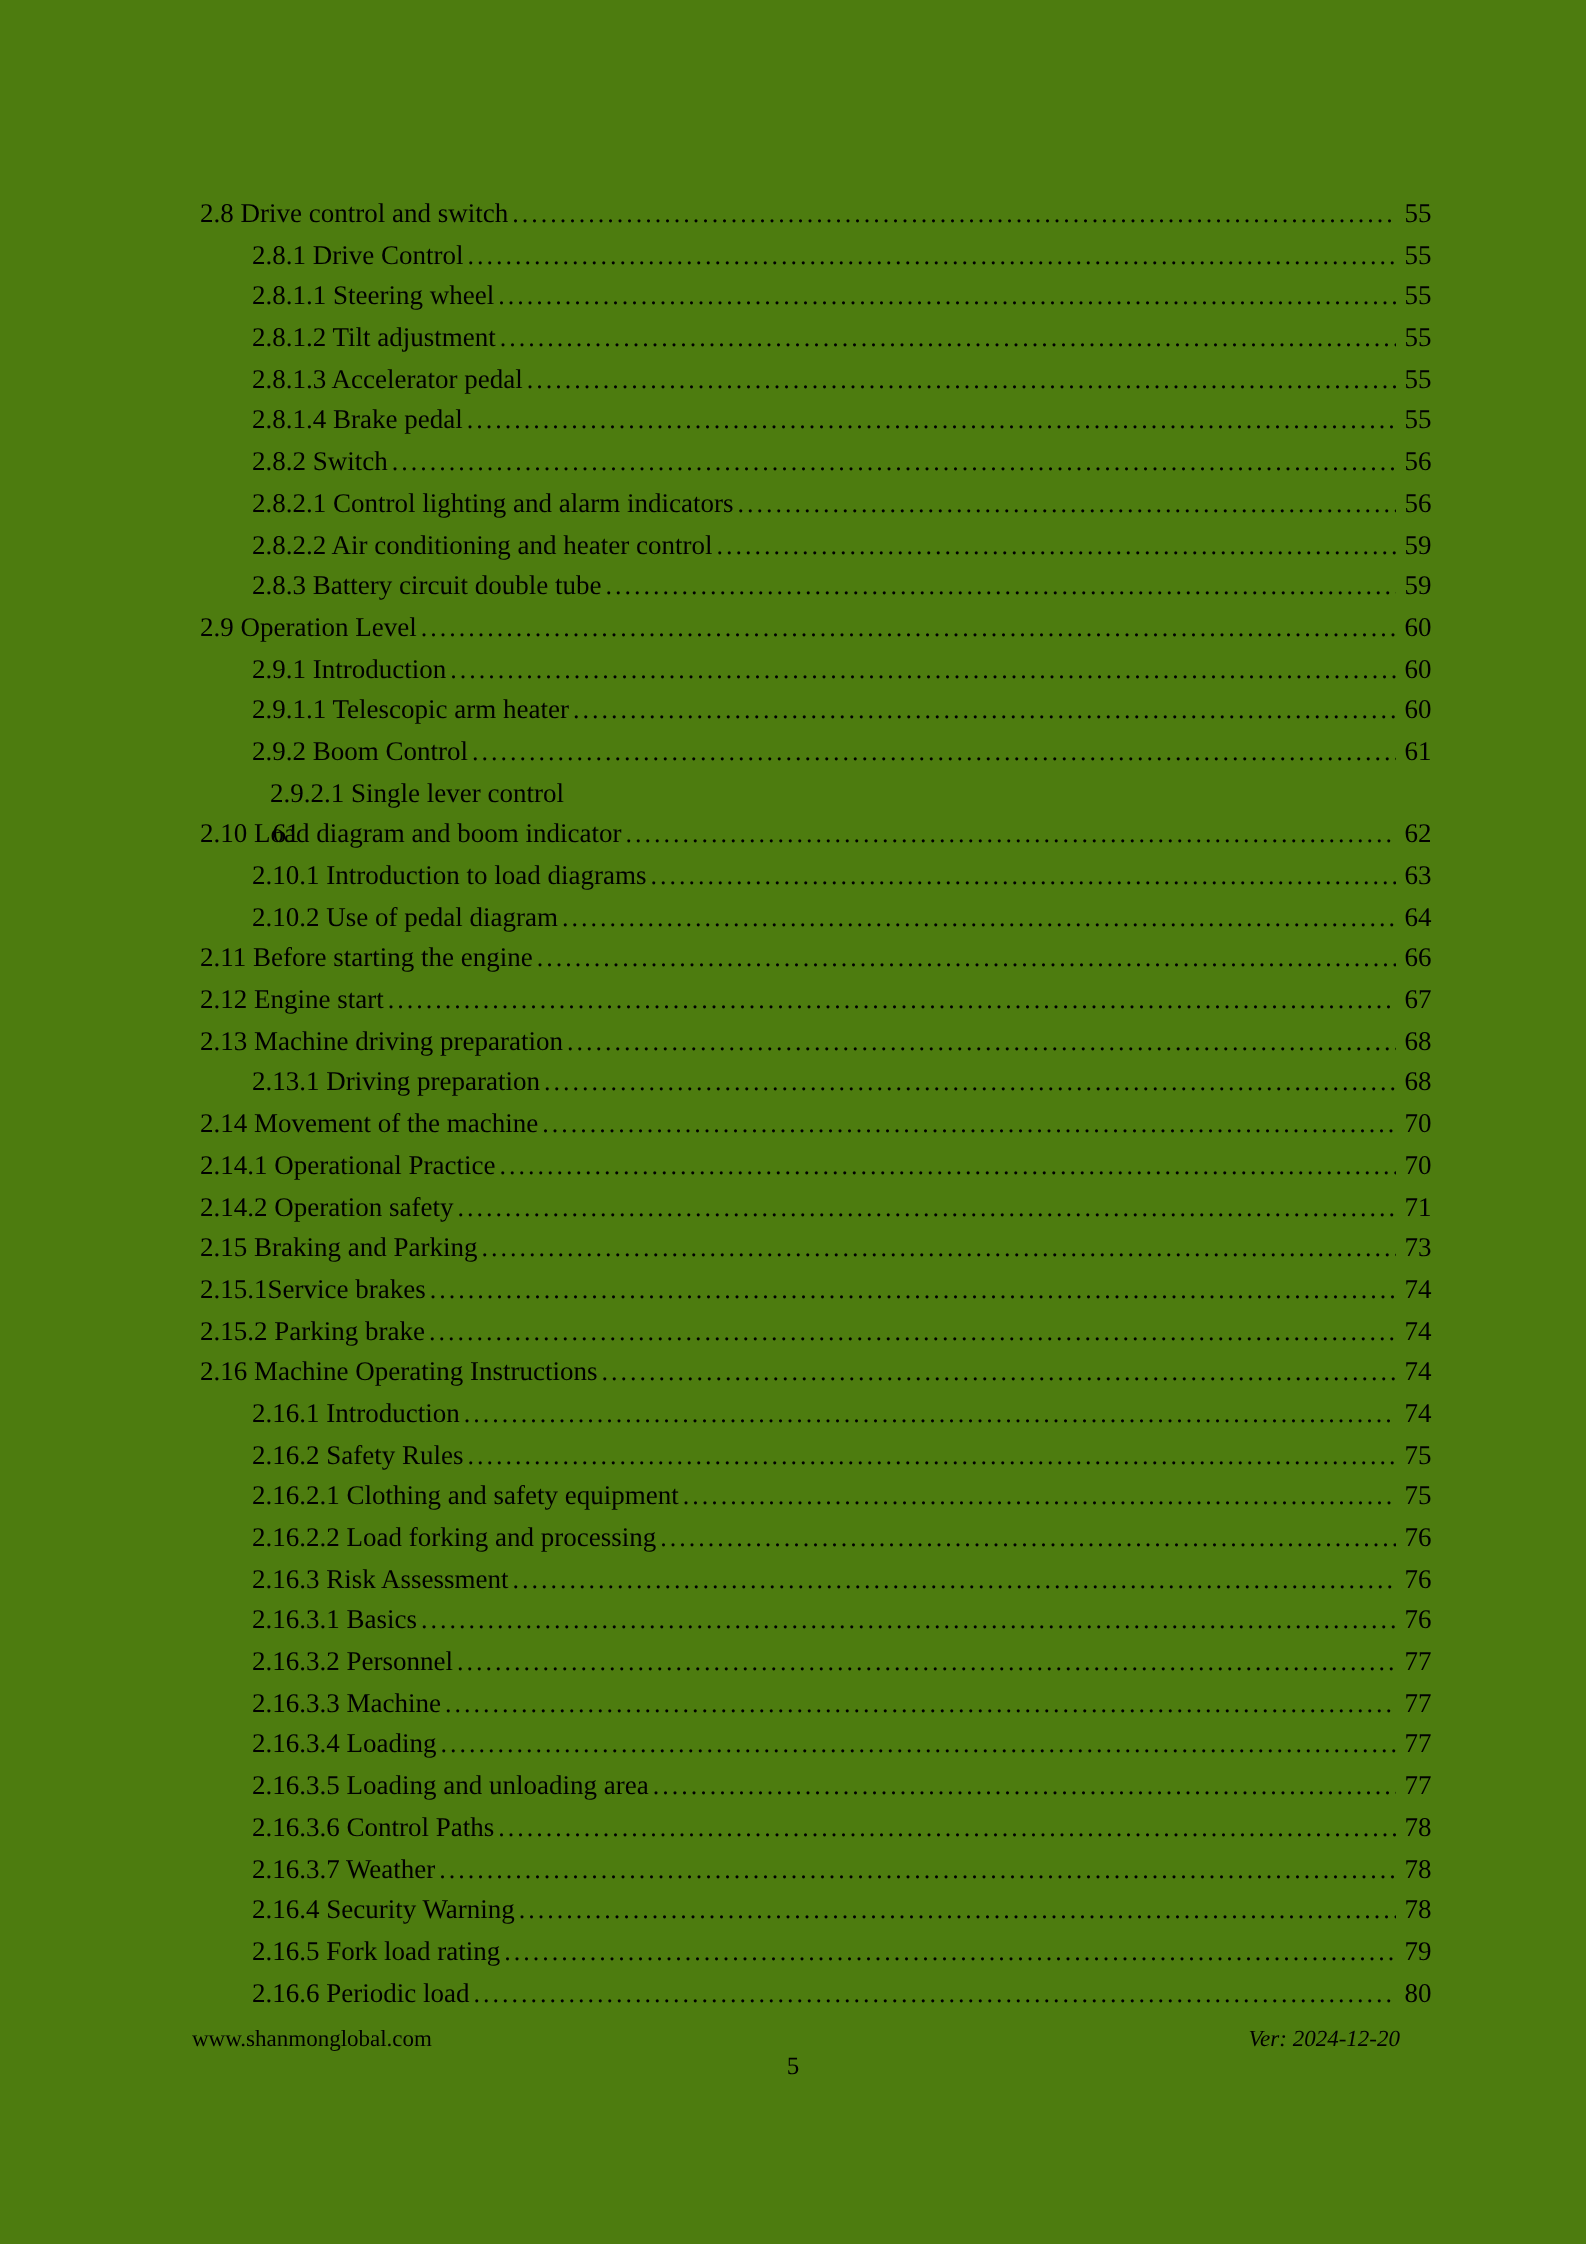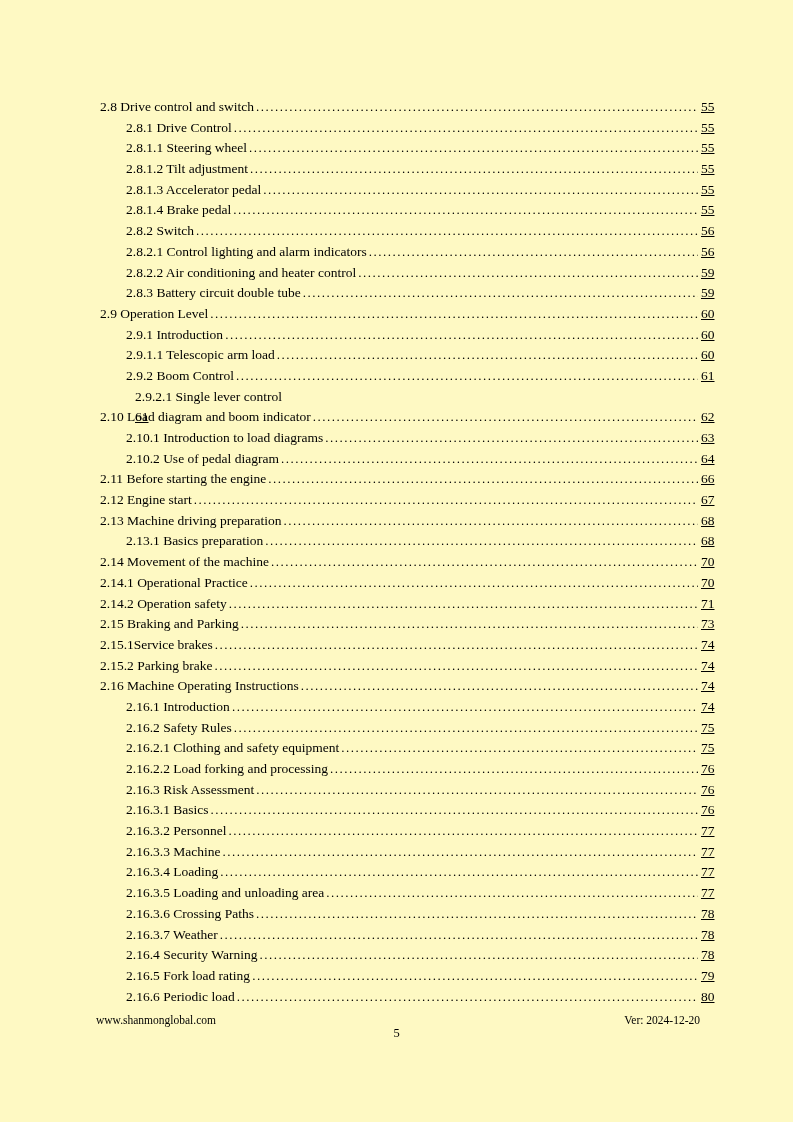--- a/index.html
+++ b/index.html
@@ -12,21 +12,21 @@
     height: 1122px;
     position: relative;
     font-family: "Liberation Serif", serif;
     color: #000000;
     overflow: hidden;
   }
   .page {
     position: absolute;
     left: 0; top: 0;
     width: 793px; height: 1122px;
-    background: #fef9c3;
+    background: #4d7c0f;
   }
   .toc {
     position: absolute;
     left: 100px;
     top: 97px;
     width: 617px;
   }
   .toc-row {
     display: flex;
     align-items: baseline;
@@ -44,42 +44,42 @@
   .toc-leader {
     flex: 1 1 auto;
     overflow: hidden;
     margin: 0 3px 0 2px;
     letter-spacing: 1.5px;
     font-size: 13px;
   }
   .toc-page {
     flex: none;
     min-width: 16px;
-    text-align: left;
-    text-decoration: underline;
+    text-align: center;
   }
   .page-number {
     position: absolute;
     left: 0;
     top: 1026px;
     width: 100%;
     text-align: center;
     font-size: 12.5px;
   }
   .footer {
     position: absolute;
     left: 96px;
     top: 1014px;
     width: 604px;
     display: flex;
     justify-content: space-between;
     align-items: baseline;
     font-size: 11.5px;
   }
   .footer .version {
+    font-style: italic;
     text-align: right;
   }
 </style>
 </head>
 <body>
 
 <div class="page">
 
   <div class="toc">
       <div class="toc-row indent-0">
@@ -136,21 +136,21 @@
         <span class="toc-text">2.9 Operation Level</span>
         <span class="toc-leader">............................................................................................................................................................................................................................................................................................................</span>
         <span class="toc-page">60</span>
       </div>
       <div class="toc-row indent-1">
         <span class="toc-text">2.9.1 Introduction</span>
         <span class="toc-leader">............................................................................................................................................................................................................................................................................................................</span>
         <span class="toc-page">60</span>
       </div>
       <div class="toc-row indent-1">
-        <span class="toc-text">2.9.1.1 Telescopic arm load</span>
+        <span class="toc-text">2.9.1.1 Telescopic arm heater</span>
         <span class="toc-leader">............................................................................................................................................................................................................................................................................................................</span>
         <span class="toc-page">60</span>
       </div>
       <div class="toc-row indent-1">
         <span class="toc-text">2.9.2 Boom Control</span>
         <span class="toc-leader">............................................................................................................................................................................................................................................................................................................</span>
         <span class="toc-page">61</span>
       </div>
       <div class="toc-row indent-2">
         <span class="toc-text">2.9.2.1 Single lever control</span>
@@ -181,21 +181,21 @@
         <span class="toc-text">2.12 Engine start</span>
         <span class="toc-leader">............................................................................................................................................................................................................................................................................................................</span>
         <span class="toc-page">67</span>
       </div>
       <div class="toc-row indent-0">
         <span class="toc-text">2.13 Machine driving preparation</span>
         <span class="toc-leader">............................................................................................................................................................................................................................................................................................................</span>
         <span class="toc-page">68</span>
       </div>
       <div class="toc-row indent-1">
-        <span class="toc-text">2.13.1 Basics preparation</span>
+        <span class="toc-text">2.13.1 Driving preparation</span>
         <span class="toc-leader">............................................................................................................................................................................................................................................................................................................</span>
         <span class="toc-page">68</span>
       </div>
       <div class="toc-row indent-0">
         <span class="toc-text">2.14 Movement of the machine</span>
         <span class="toc-leader">............................................................................................................................................................................................................................................................................................................</span>
         <span class="toc-page">70</span>
       </div>
       <div class="toc-row indent-0">
         <span class="toc-text">2.14.1 Operational Practice</span>
@@ -271,21 +271,21 @@
         <span class="toc-text">2.16.3.4 Loading</span>
         <span class="toc-leader">............................................................................................................................................................................................................................................................................................................</span>
         <span class="toc-page">77</span>
       </div>
       <div class="toc-row indent-1">
         <span class="toc-text">2.16.3.5 Loading and unloading area</span>
         <span class="toc-leader">............................................................................................................................................................................................................................................................................................................</span>
         <span class="toc-page">77</span>
       </div>
       <div class="toc-row indent-1">
-        <span class="toc-text">2.16.3.6 Crossing Paths</span>
+        <span class="toc-text">2.16.3.6 Control Paths</span>
         <span class="toc-leader">............................................................................................................................................................................................................................................................................................................</span>
         <span class="toc-page">78</span>
       </div>
       <div class="toc-row indent-1">
         <span class="toc-text">2.16.3.7 Weather</span>
         <span class="toc-leader">............................................................................................................................................................................................................................................................................................................</span>
         <span class="toc-page">78</span>
       </div>
       <div class="toc-row indent-1">
         <span class="toc-text">2.16.4 Security Warning</span>

